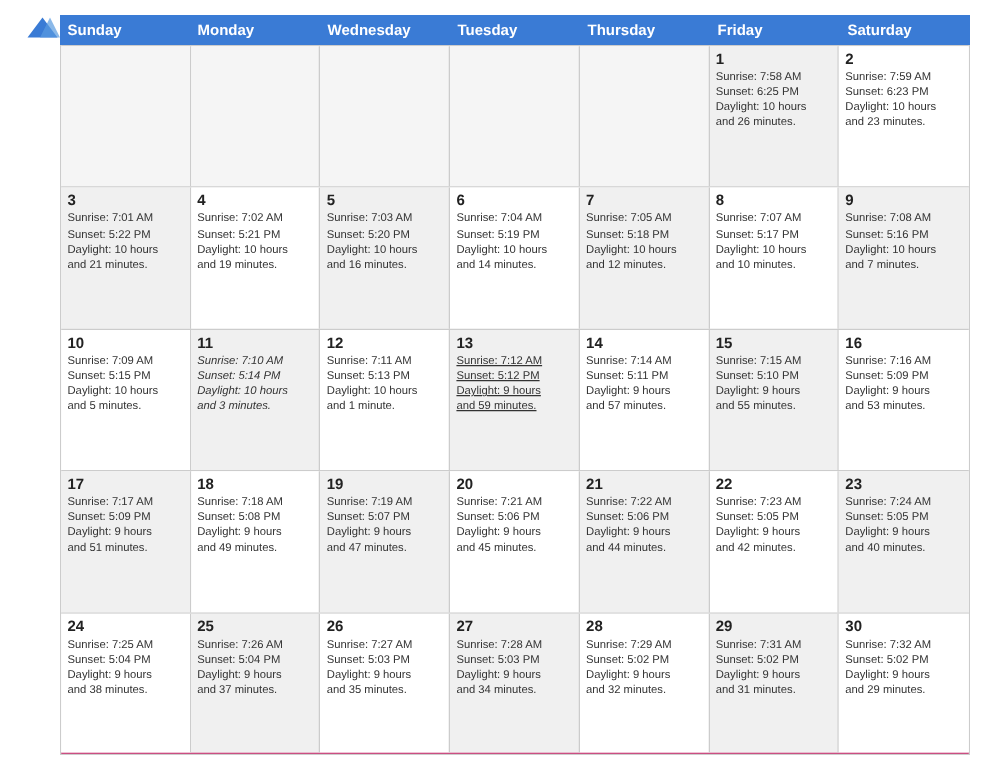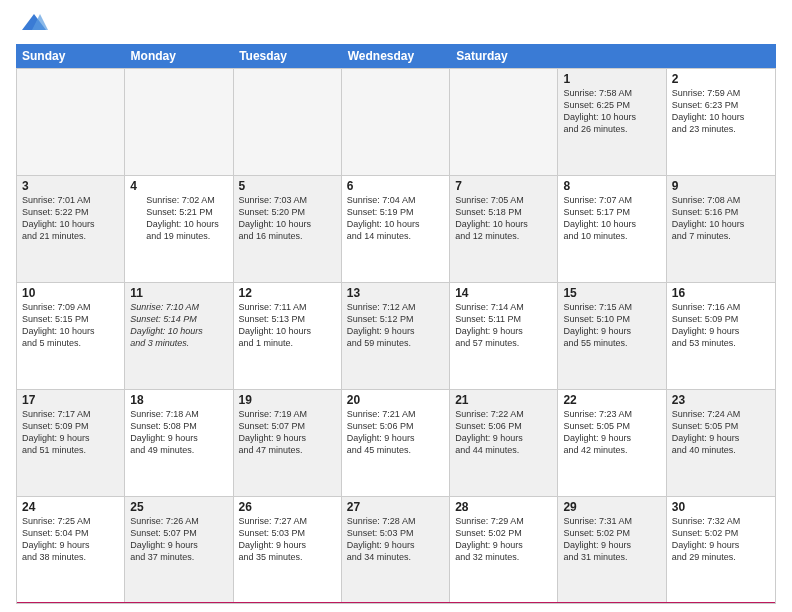--- a/index.html
+++ b/index.html
@@ -8,21 +8,21 @@
       height: 612px;
       font-family: Arial, sans-serif;
       background: #fff;
       overflow: hidden;
     }
     .page {
       width: 792px;
       height: 612px;
       padding: 12px 16px 8px 16px;
       display: flex;
-      flex-direction: column;
+      flex-direction: row;
     }
     .header {
       display: flex;
       justify-content: space-between;
       align-items: flex-start;
       margin-bottom: 6px;
     }
     .logo {
       display: flex;
       align-items: center;
@@ -133,22 +133,24 @@
     <div class="title-block">
       <div class="month-title"></div>
       <div class="location"></div>
     </div>
   </div>
 
   <div class="calendar">
     <div class="cal-header">
     <div class="cal-header-cell">Sunday</div>
         <div class="cal-header-cell">Monday</div>
+        <div class="cal-header-cell">Wednesday</div>
         <div class="cal-header-cell">Tuesday</div>
-        <div class="cal-header-cell">Wednesday</div>
+        <div class="cal-header-cell">Thursday</div>
+        <div class="cal-header-cell">Friday</div>
         <div class="cal-header-cell">Saturday</div>
       </div>
     <div class="cal-body">
     <div class="cal-row">
           <div class="cal-cell empty"></div>
           <div class="cal-cell empty"></div>
           <div class="cal-cell empty"></div>
           <div class="cal-cell empty"></div>
           <div class="cal-cell empty"></div>
           <div class="cal-cell shaded">
@@ -169,21 +171,21 @@
         <div class="cal-row">
           <div class="cal-cell shaded">
             <span class="day-num">3</span>
             <div class="day-detail" style="white-space: pre-line;">Sunrise: 7:01 AM
 Sunset: 5:22 PM
 Daylight: 10 hours
 and 21 minutes.</div>
           </div>
           <div class="cal-cell">
             <span class="day-num">4</span>
-            <div class="day-detail" style="white-space: pre-line; margin-left: 16px;">Sunrise: 7:02 AM
+            <div class="day-detail" style="white-space: pre-line;">Sunrise: 7:02 AM
 Sunset: 5:21 PM
 Daylight: 10 hours
 and 19 minutes.</div>
           </div>
           <div class="cal-cell shaded">
             <span class="day-num">5</span>
             <div class="day-detail" style="white-space: pre-line;">Sunrise: 7:03 AM
 Sunset: 5:20 PM
 Daylight: 10 hours
 and 16 minutes.</div>
@@ -234,21 +236,21 @@
           </div>
           <div class="cal-cell">
             <span class="day-num">12</span>
             <div class="day-detail" style="white-space: pre-line;">Sunrise: 7:11 AM
 Sunset: 5:13 PM
 Daylight: 10 hours
 and 1 minute.</div>
           </div>
           <div class="cal-cell shaded">
             <span class="day-num">13</span>
-            <div class="day-detail" style="white-space: pre-line;">Sunrise: 7:12 AM
+            <div class="day-detail" style="white-space: pre-line; text-decoration: underline;">Sunrise: 7:12 AM
 Sunset: 5:12 PM
 Daylight: 9 hours
 and 59 minutes.</div>
           </div>
           <div class="cal-cell">
             <span class="day-num">14</span>
             <div class="day-detail" style="white-space: pre-line;">Sunrise: 7:14 AM
 Sunset: 5:11 PM
 Daylight: 9 hours
 and 57 minutes.</div>
@@ -323,21 +325,21 @@
           <div class="cal-cell">
             <span class="day-num">24</span>
             <div class="day-detail" style="white-space: pre-line;">Sunrise: 7:25 AM
 Sunset: 5:04 PM
 Daylight: 9 hours
 and 38 minutes.</div>
           </div>
           <div class="cal-cell shaded">
             <span class="day-num">25</span>
             <div class="day-detail" style="white-space: pre-line;">Sunrise: 7:26 AM
-Sunset: 5:07 PM
+Sunset: 5:04 PM
 Daylight: 9 hours
 and 37 minutes.</div>
           </div>
           <div class="cal-cell">
             <span class="day-num">26</span>
             <div class="day-detail" style="white-space: pre-line;">Sunrise: 7:27 AM
 Sunset: 5:03 PM
 Daylight: 9 hours
 and 35 minutes.</div>
           </div>

